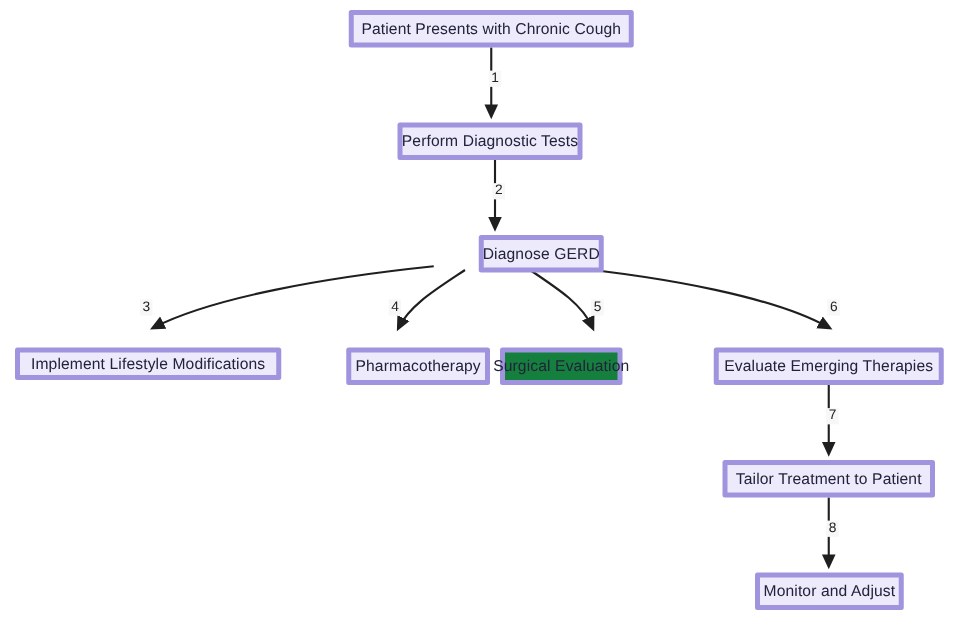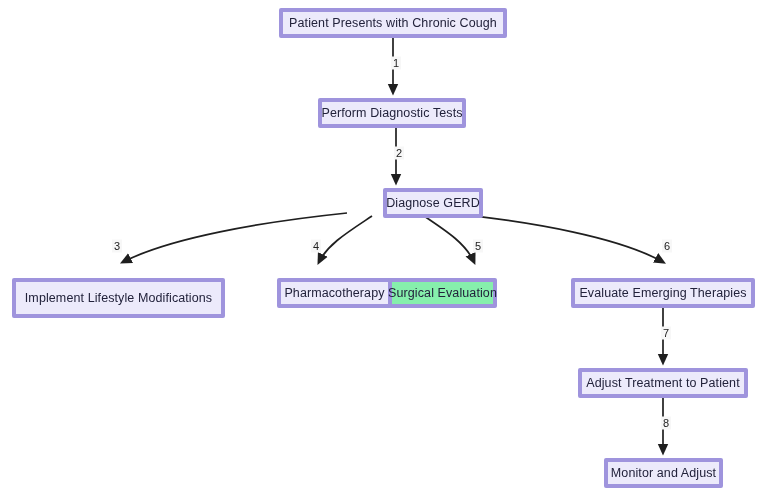--- a/index.html
+++ b/index.html
@@ -80,34 +80,34 @@
   <div id="node-layer">
       <div class="node" style="left: 279px; top: 8px; width: 228px; height: 30px; background: rgb(236, 234, 251); border-color: rgb(159, 148, 221); color: rgb(34, 34, 59);">
         <span>Patient Presents with Chronic Cough</span>
       </div>
       <div class="node" style="left: 318px; top: 98px; width: 148px; height: 30px; background: rgb(236, 234, 251); border-color: rgb(159, 148, 221); color: rgb(34, 34, 59);">
         <span>Perform Diagnostic Tests</span>
       </div>
       <div class="node" style="left: 347px; top: 188px; width: 100px; height: 30px; background: rgb(236, 234, 251); border-color: rgb(159, 148, 221); color: rgb(34, 34, 59); margin-left: 36px;">
         <span>Diagnose GERD</span>
       </div>
-      <div class="node" style="left: 12px; top: 278px; width: 213px; height: 40px; background: rgb(236, 234, 251); border-color: rgb(159, 148, 221); color: rgb(34, 34, 59);">
+      <div class="node" style="left: 12px; top: 278px; width: 213px; height: 26px; background: rgb(236, 234, 251); border-color: rgb(159, 148, 221); color: rgb(34, 34, 59);">
         <span>Implement Lifestyle Modifications</span>
       </div>
       <div class="node" style="left: 261px; top: 278px; width: 115px; height: 30px; background: rgb(236, 234, 251); border-color: rgb(159, 148, 221); color: rgb(34, 34, 59); margin-left: 16px;">
         <span>Pharmacotherapy</span>
       </div>
-      <div class="node" style="left: 388px; top: 278px; width: 109px; height: 30px; background: #86efac; border-color: rgb(159, 148, 221); color: rgb(34, 34, 59);">
+      <div class="node" style="left: 400px; top: 278px; width: 98px; height: 30px; background: #15803d; border-color: rgb(159, 148, 221); color: rgb(34, 34, 59);">
         <span>Surgical Evaluation</span>
       </div>
       <div class="node" style="left: 571px; top: 278px; width: 184px; height: 30px; background: rgb(236, 234, 251); border-color: rgb(159, 148, 221); color: rgb(34, 34, 59);">
         <span>Evaluate Emerging Therapies</span>
       </div>
       <div class="node" style="left: 578px; top: 368px; width: 170px; height: 30px; background: rgb(236, 234, 251); border-color: rgb(159, 148, 221); color: rgb(34, 34, 59);">
-        <span>Adjust Treatment to Patient</span>
+        <span>Tailor Treatment to Patient</span>
       </div>
       <div class="node" style="left: 604px; top: 458px; width: 119px; height: 30px; background: rgb(236, 234, 251); border-color: rgb(159, 148, 221); color: rgb(34, 34, 59);">
         <span>Monitor and Adjust</span>
       </div>
     </div>
   <div id="edge-label-layer">
       <div class="edge-label" style="left: 396px; top: 63px; background: rgb(247, 247, 247);">1</div>
       <div class="edge-label" style="left: 399px; top: 153px; background: rgb(247, 247, 247);">2</div>
       <div class="edge-label" style="left: 117px; top: 246px; background: rgb(247, 247, 247);">3</div>
       <div class="edge-label" style="left: 316px; top: 246px; background: rgb(247, 247, 247);">4</div>

